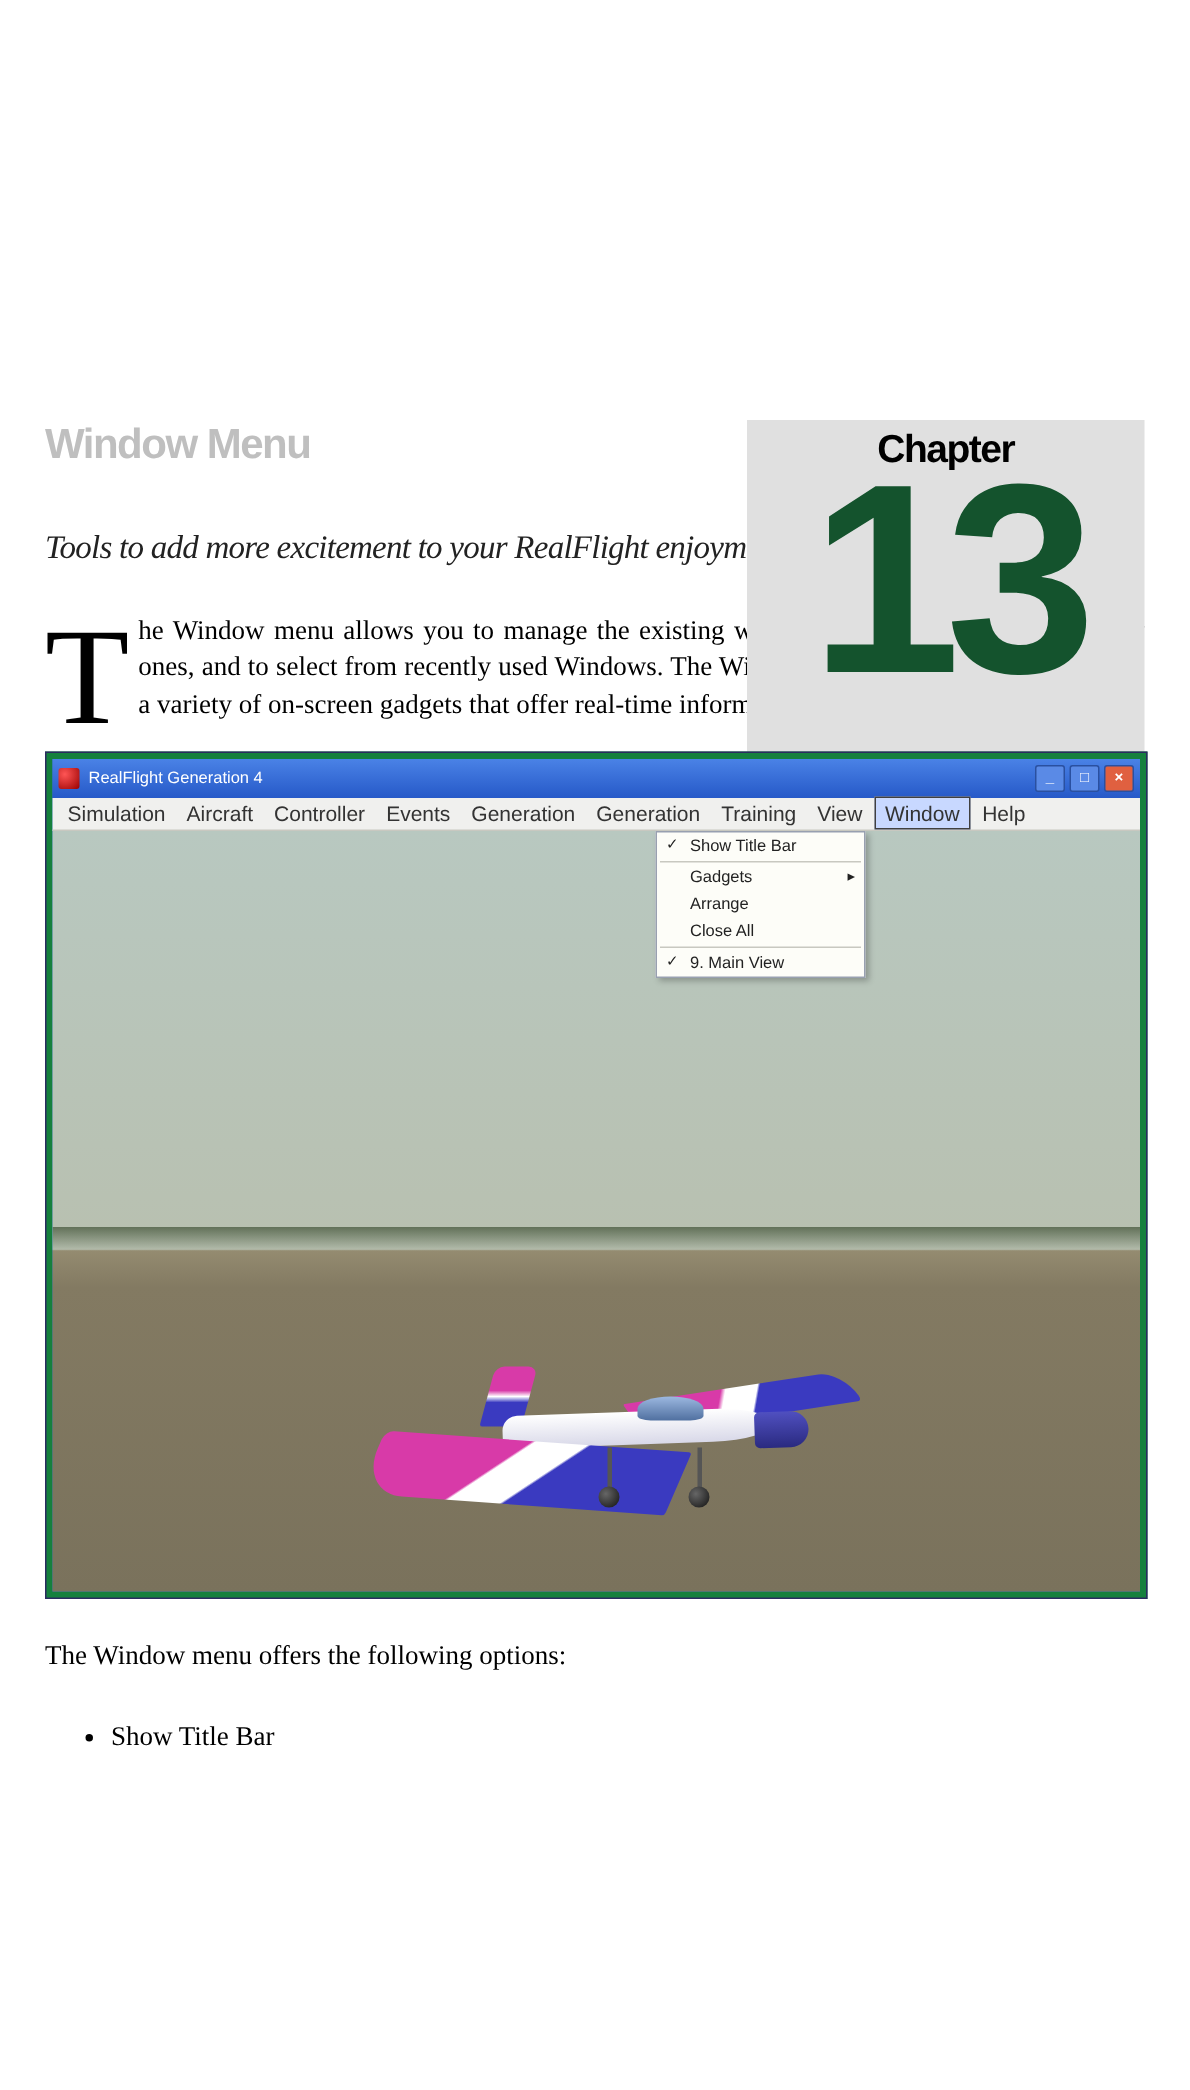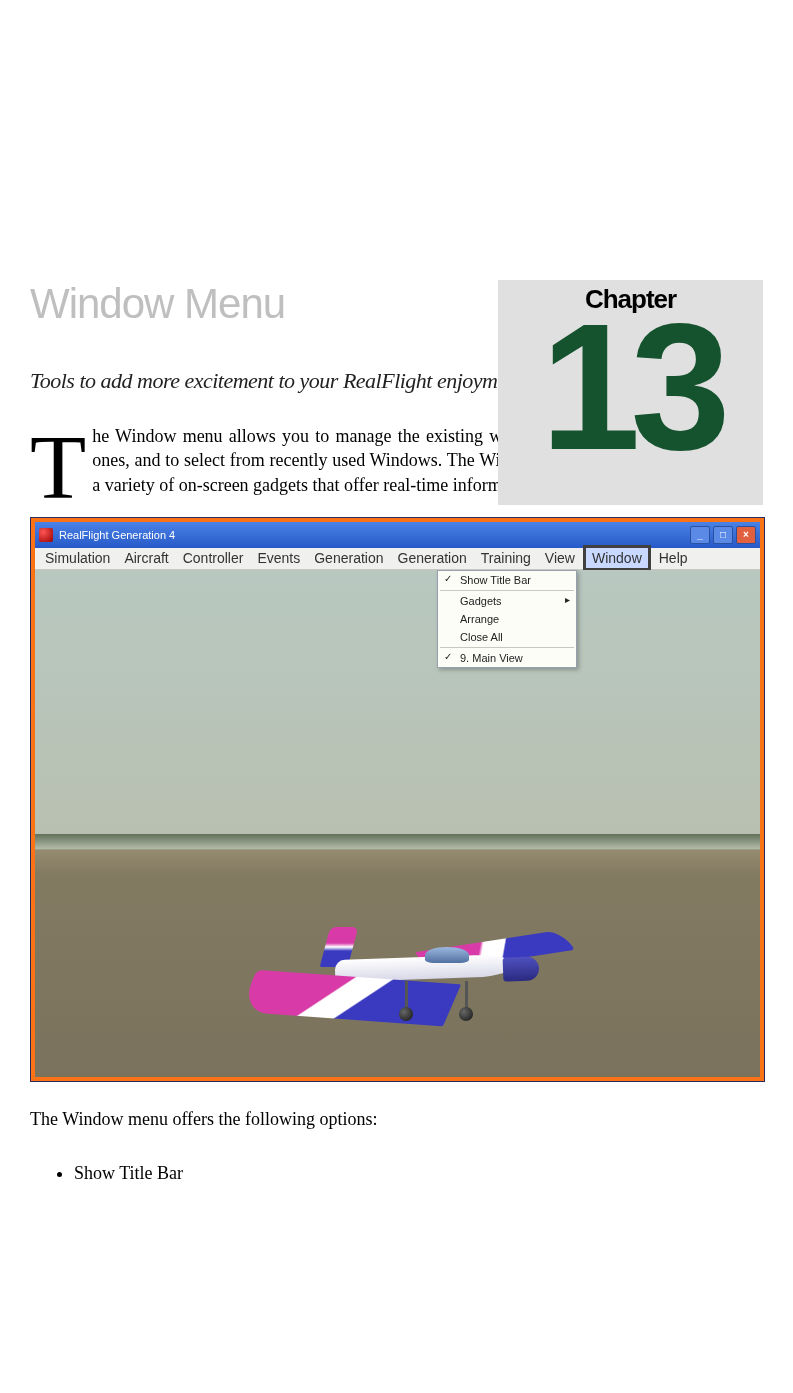--- a/index.html
+++ b/index.html
@@ -30,22 +30,22 @@
     font-size: 180px;
     line-height: 160px;
     letter-spacing: -10px;
     color: #14532d;
     margin-top: -8px;
   }
 
   
   h1.doc-title {
     font-family: Impact, 'Arial Black', sans-serif;
-    font-weight: normal;
-    font-size: 42px;
+    font-weight: bold;
+    font-size: 28px;
     letter-spacing: -1px;
     color: #bfbfbf;
     margin-top: 280px;
   }
   .subtitle {
     font-style: italic;
     font-family: Georgia, 'Times New Roman', serif;
     font-size: 22px;
     letter-spacing: -0.5px;
     margin-top: 40px;
@@ -69,21 +69,21 @@
     padding-right: 6px;
     padding-top: 6px;
     font-weight: normal;
   }
 
   
   .screenshot-frame {
     width: 735px;
     height: 565px;
     border: 1px solid #2a2a60;
-    background: #f97316;
+    background: #15803d;
     position: relative;
     margin: 0 auto 25px auto;
     overflow: hidden;
   }
   .shot-inner {
     position: absolute;
     left: 4px; top: 4px; right: 4px; bottom: 4px;
     background: #3b6fd8;
     display: flex; flex-direction: column;
   }
@@ -121,21 +121,21 @@
     gap: 2px;
     padding: 0 4px;
     font-family: Tahoma, Arial, sans-serif;
     font-size: 14px;
     color: #333;
     border-bottom: 1px solid #c8c8c0;
   }
   .menubar span { padding: 2px 6px; }
   .menubar span.active {
     background: #c8d8ff;
-    border: 3px solid #404040;
+    border: 1px solid #404040;
   }
   .viewport {
     flex: 1;
     position: relative;
     background: linear-gradient(to bottom, #b8c8c0 0%, #b8c0b0 55%, #948b70 55.2%, #837a62 60%, #7a725c 100%);
     overflow: hidden;
   }
   
   .treeline {
     position: absolute;

